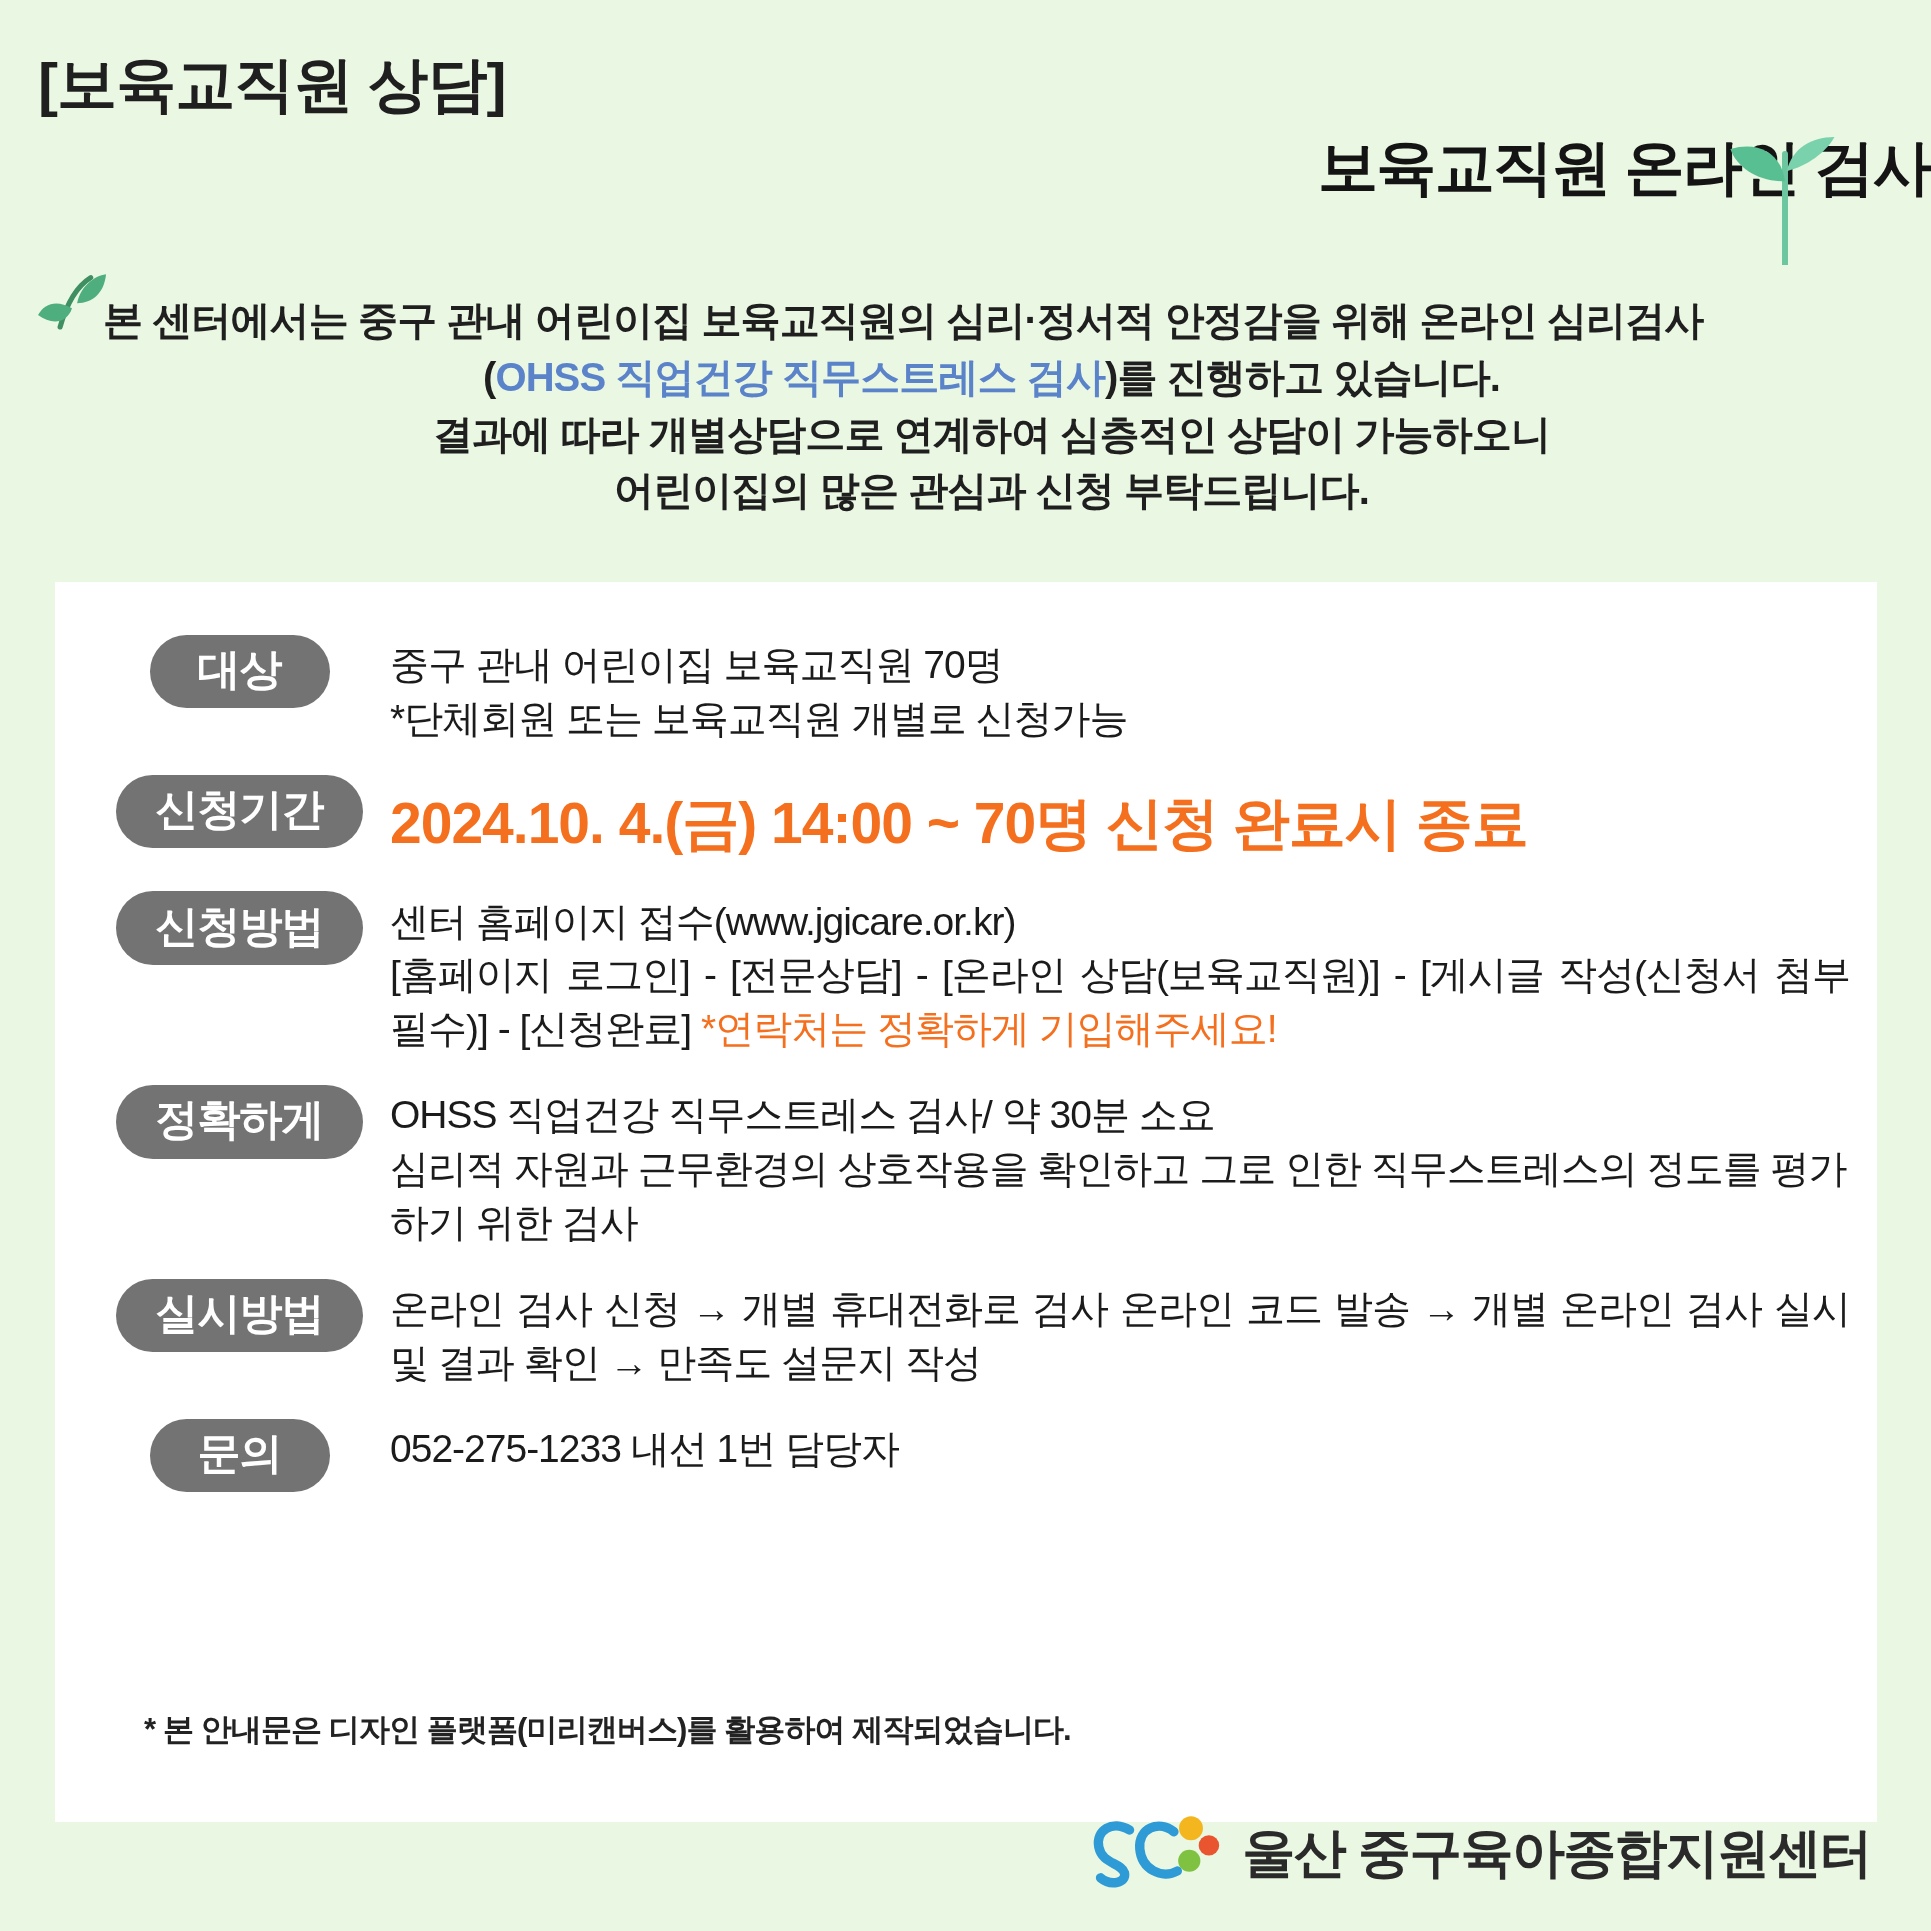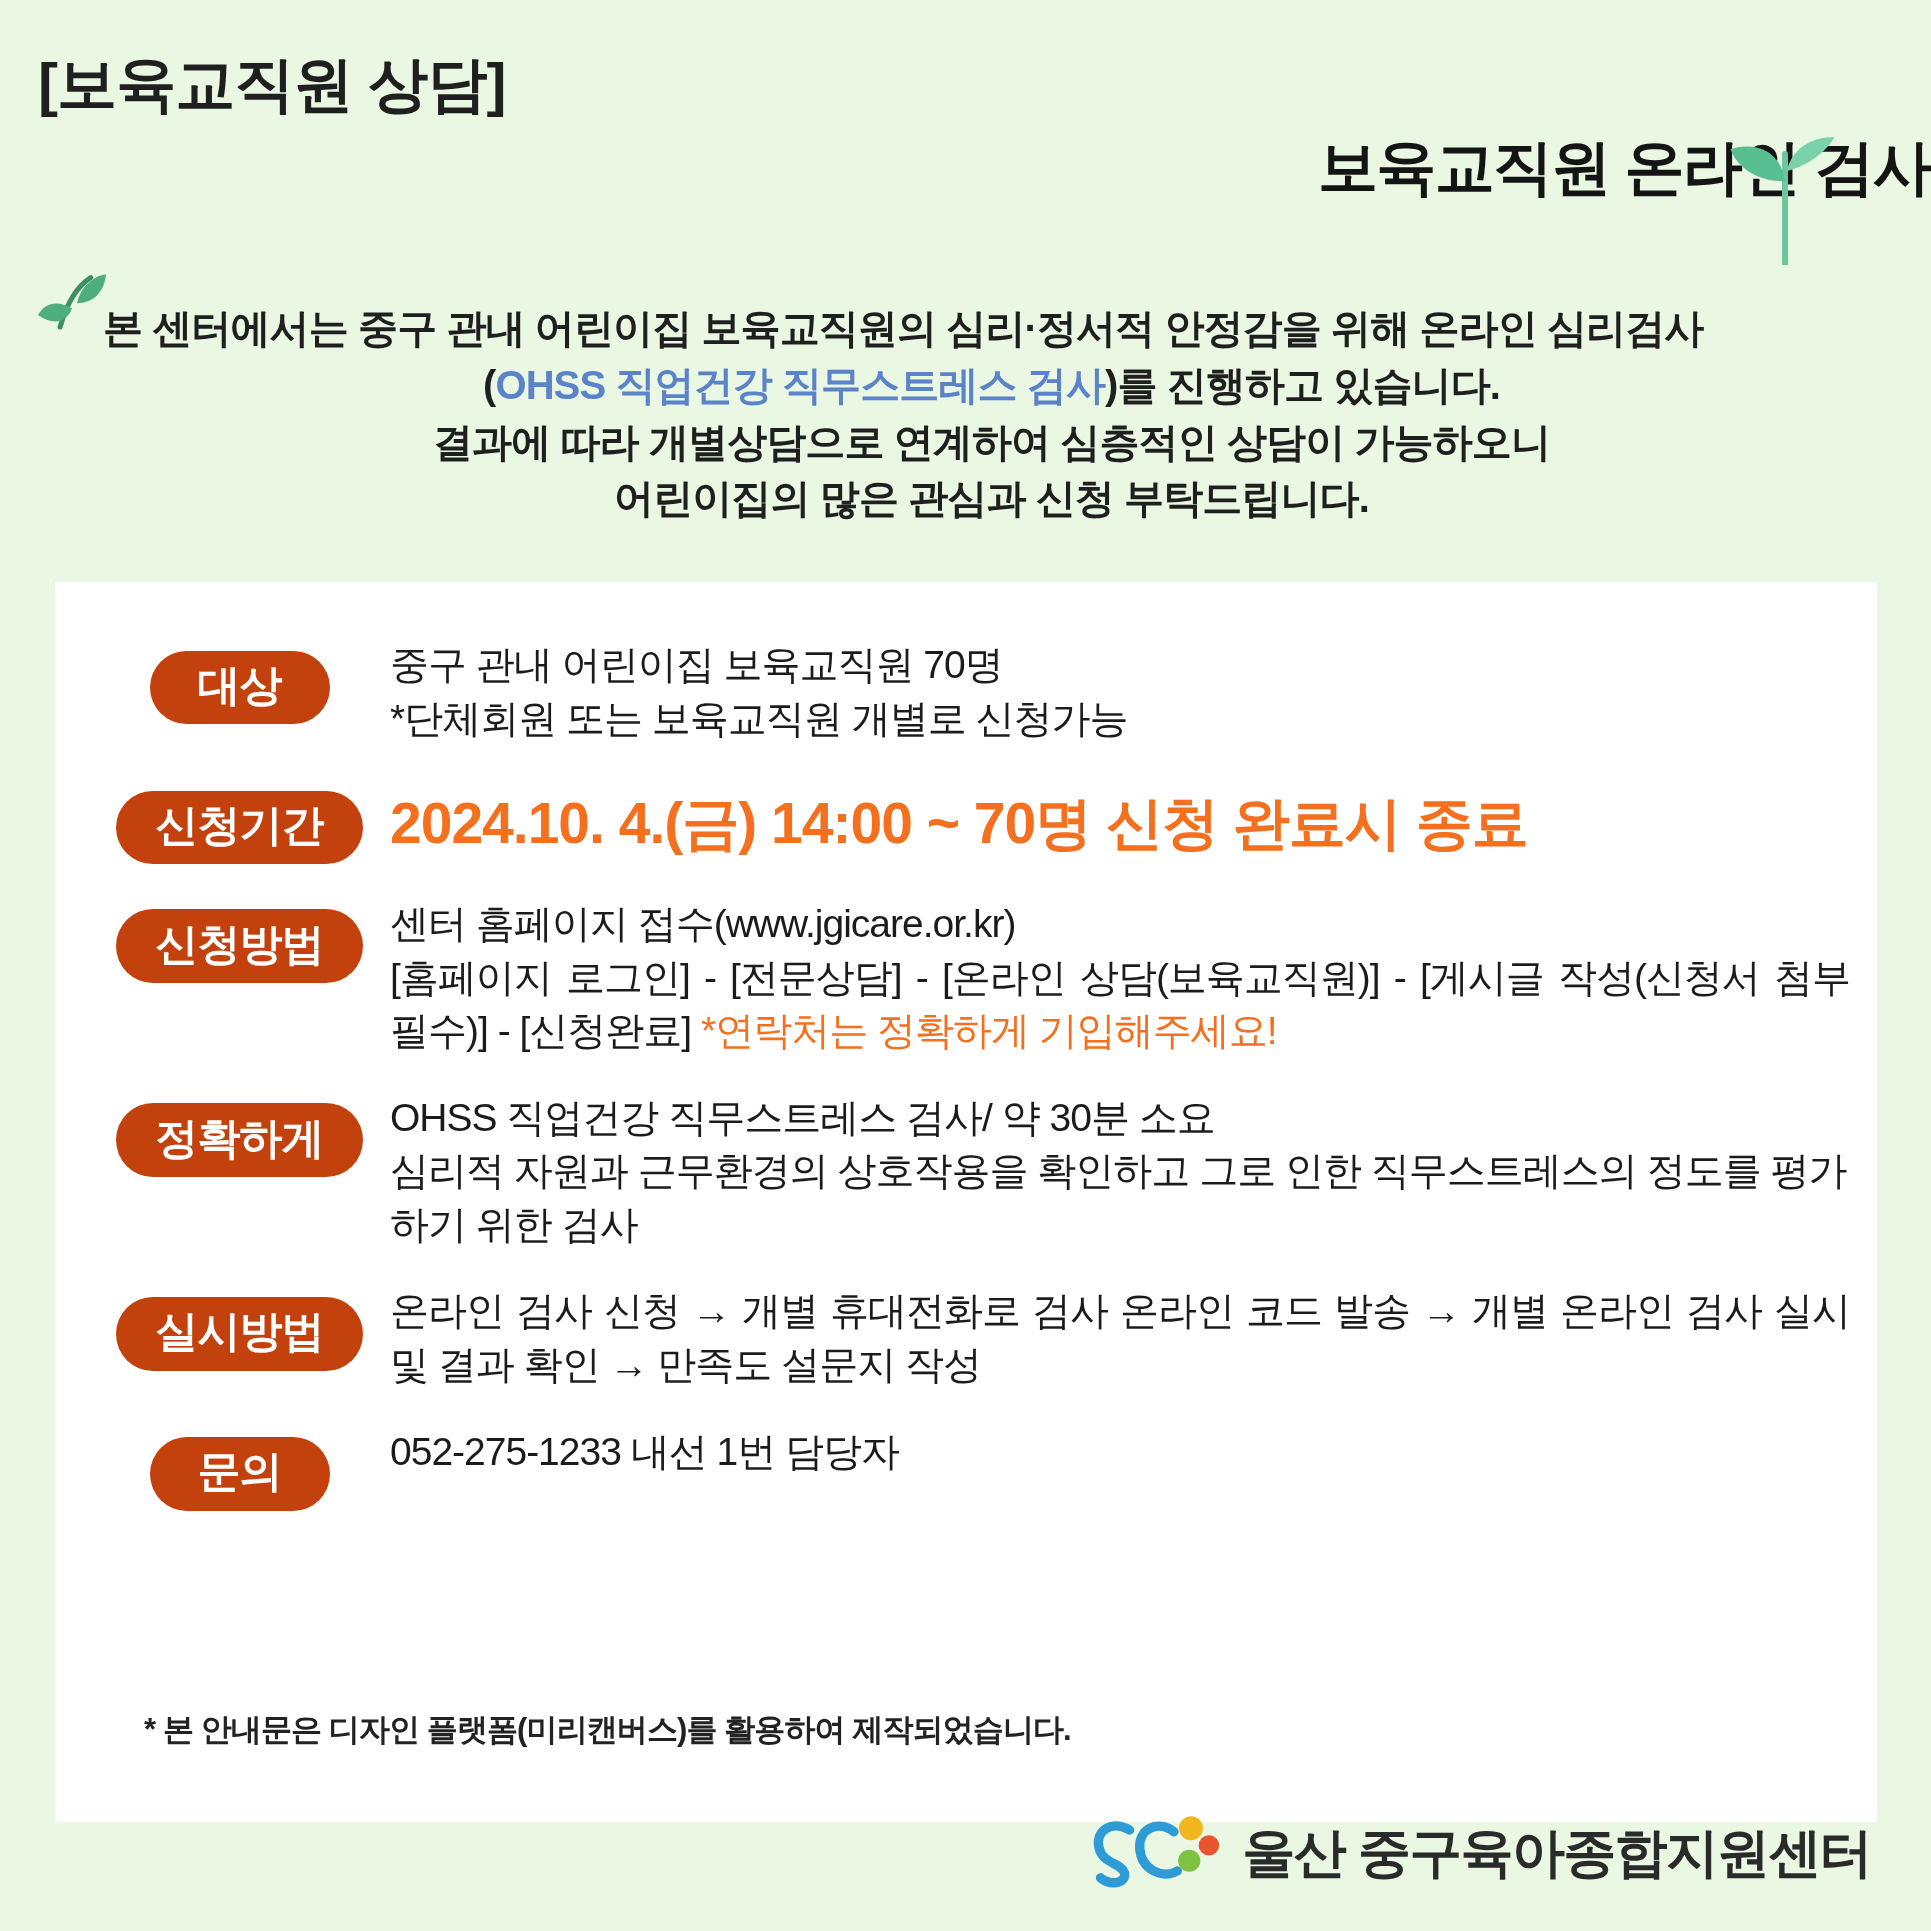--- a/index.html
+++ b/index.html
@@ -58,21 +58,21 @@
     top: 274px;
     width: 68px;
     height: 77px;
   }
 
   
   .intro {
     position: absolute;
     left: 103px;
     right: 51px;
-    top: 300px;
+    top: 292px;
     text-align: center;
     font-size: 40px;
     line-height: 1.42;
     font-weight: 600;
     color: #1f1f1f;
     letter-spacing: -0.9px;
   }
   .intro .line1 { display: block; text-align: left; padding-left: 0; }
   .intro .hl-blue { color: #5b83c9; }
 
@@ -98,32 +98,31 @@
     align-items: flex-start;
     margin-bottom: 29px;
   }
   .badge {
     flex: 0 0 auto;
     width: 301px;
     display: flex;
     justify-content: center;
   }
   .badge-pill {
-    background: #c2410c;
+    background: #737373;
     color: #ffffff;
     font-size: 43px;
     font-weight: 800;
     letter-spacing: -0.9px;
     border-radius: 51px;
     padding: 10.3px 39px 13.7px 39px;
     min-width: 180px;
     text-align: center;
     line-height: 1.15;
     box-sizing: border-box;
-    margin-top: 16px;
   }
   .row-body {
     flex: 1 1 auto;
     font-size: 39px;
     line-height: 1.38;
     letter-spacing: -1px;
     color: #1b1b1b;
     padding-top: 3.4px;
   }
   .row-body .sub {

